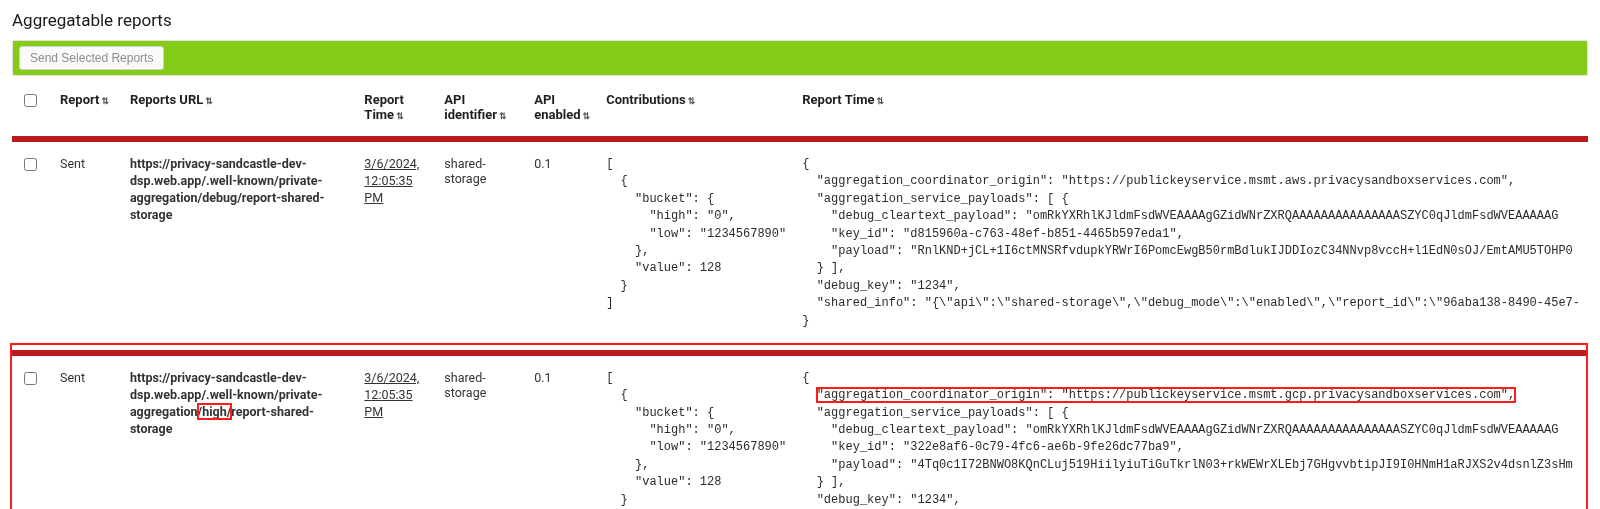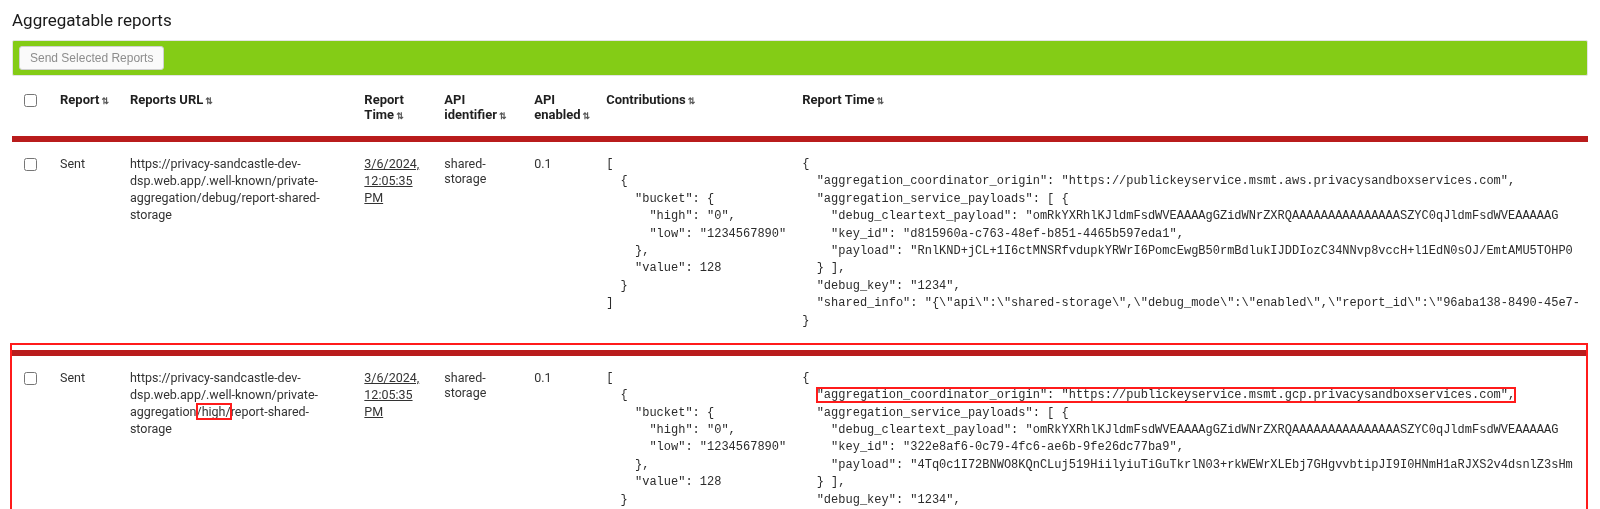--- a/index.html
+++ b/index.html
@@ -62,21 +62,21 @@
   .col-ver    { width: 72px; }
   .col-contrib{ width: 180px; }
   .col-body   { }
   .sort-icon {
     display: inline-block;
     font-size: 9px;
     margin-left: 2px;
     color: #555;
     line-height: 1;
   }
-  .cell-url { word-break: break-word; line-height: 1.35; }
+  .cell-url { word-break: break-word; line-height: 1.35; font-weight: bold; }
   .cell-time { line-height: 1.35; text-decoration: underline; }
   pre.json {
     margin: 0;
     font-family: Menlo, Consolas, "Courier New", monospace;
     font-size: 12px;
     line-height: 1.45;
     white-space: pre;
     overflow: hidden;
     color: #2b2b2b;
   }

